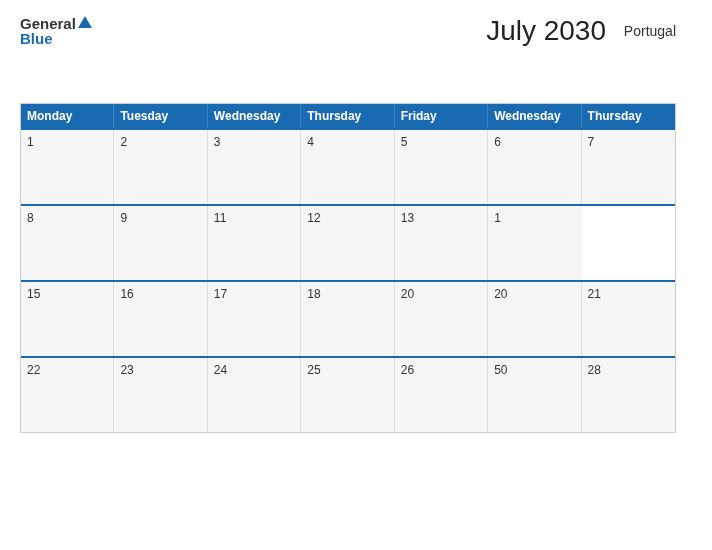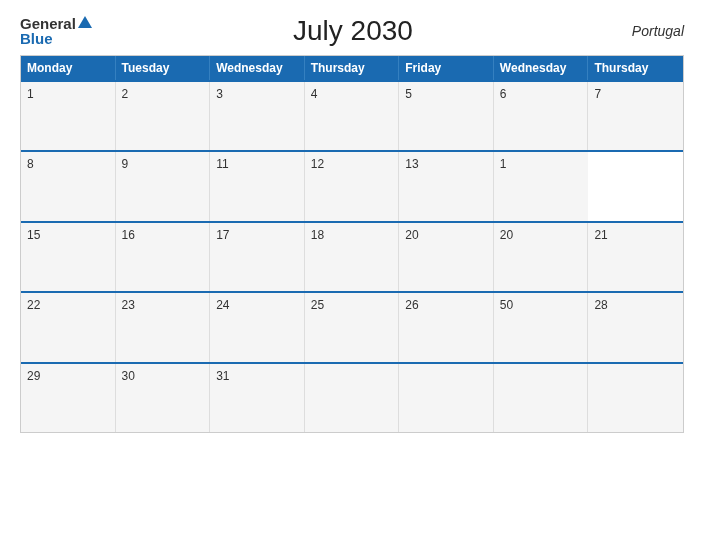--- a/index.html
+++ b/index.html
@@ -7,21 +7,21 @@
       font-family: Arial, Helvetica, sans-serif;
       background: #fff;
       width: 712px;
       height: 550px;
       overflow: hidden;
     }
     .page {
       width: 712px;
       height: 448px;
       background: #fff;
-      padding: 15px 28px 15px 20px;
+      padding: 15px 36px 15px 20px;
       display: flex;
       flex-direction: column;
     }
     .header {
       display: flex;
       align-items: center;
       justify-content: space-between;
       margin-bottom: 8px;
     }
     .logo {
@@ -53,35 +53,35 @@
       top: -2px;
     }
     .logo-row {
       display: flex;
       align-items: center;
     }
     .title {
       font-size: 28px;
       font-weight: normal;
       color: #222;
-      text-align: center;
+      text-align: right;
       flex: 1;
     }
     .country {
       font-size: 14px;
       color: #333;
       text-align: right;
       min-width: 70px;
-      font-style: italic;
     }
     .calendar {
       flex: 1;
       display: flex;
       flex-direction: column;
       border: 1px solid #ccc;
+      margin-top: 48px;
     }
     .cal-header-row {
       display: grid;
       grid-template-columns: repeat(7, 1fr);
       background: #1a6ab1;
     }
     .cal-header-cell {
       color: #fff;
       font-size: 12px;
       font-weight: bold;
@@ -181,24 +181,15 @@
         </div>
         <div class="cal-week">
           <div class="cal-cell"><span class="day-num">22</span></div>
           <div class="cal-cell"><span class="day-num">23</span></div>
           <div class="cal-cell"><span class="day-num">24</span></div>
           <div class="cal-cell"><span class="day-num">25</span></div>
           <div class="cal-cell"><span class="day-num">26</span></div>
           <div class="cal-cell"><span class="day-num">50</span></div>
           <div class="cal-cell"><span class="day-num">28</span></div>
         </div>
-        <div class="cal-week">
-          <div class="cal-cell"><span class="day-num">29</span></div>
-          <div class="cal-cell"><span class="day-num">30</span></div>
-          <div class="cal-cell"><span class="day-num">31</span></div>
-          <div class="cal-cell empty"></div>
-          <div class="cal-cell empty"></div>
-          <div class="cal-cell empty"></div>
-          <div class="cal-cell empty"></div>
-        </div>
       </div>
   </div>
 </div>
 
 </body></html>

